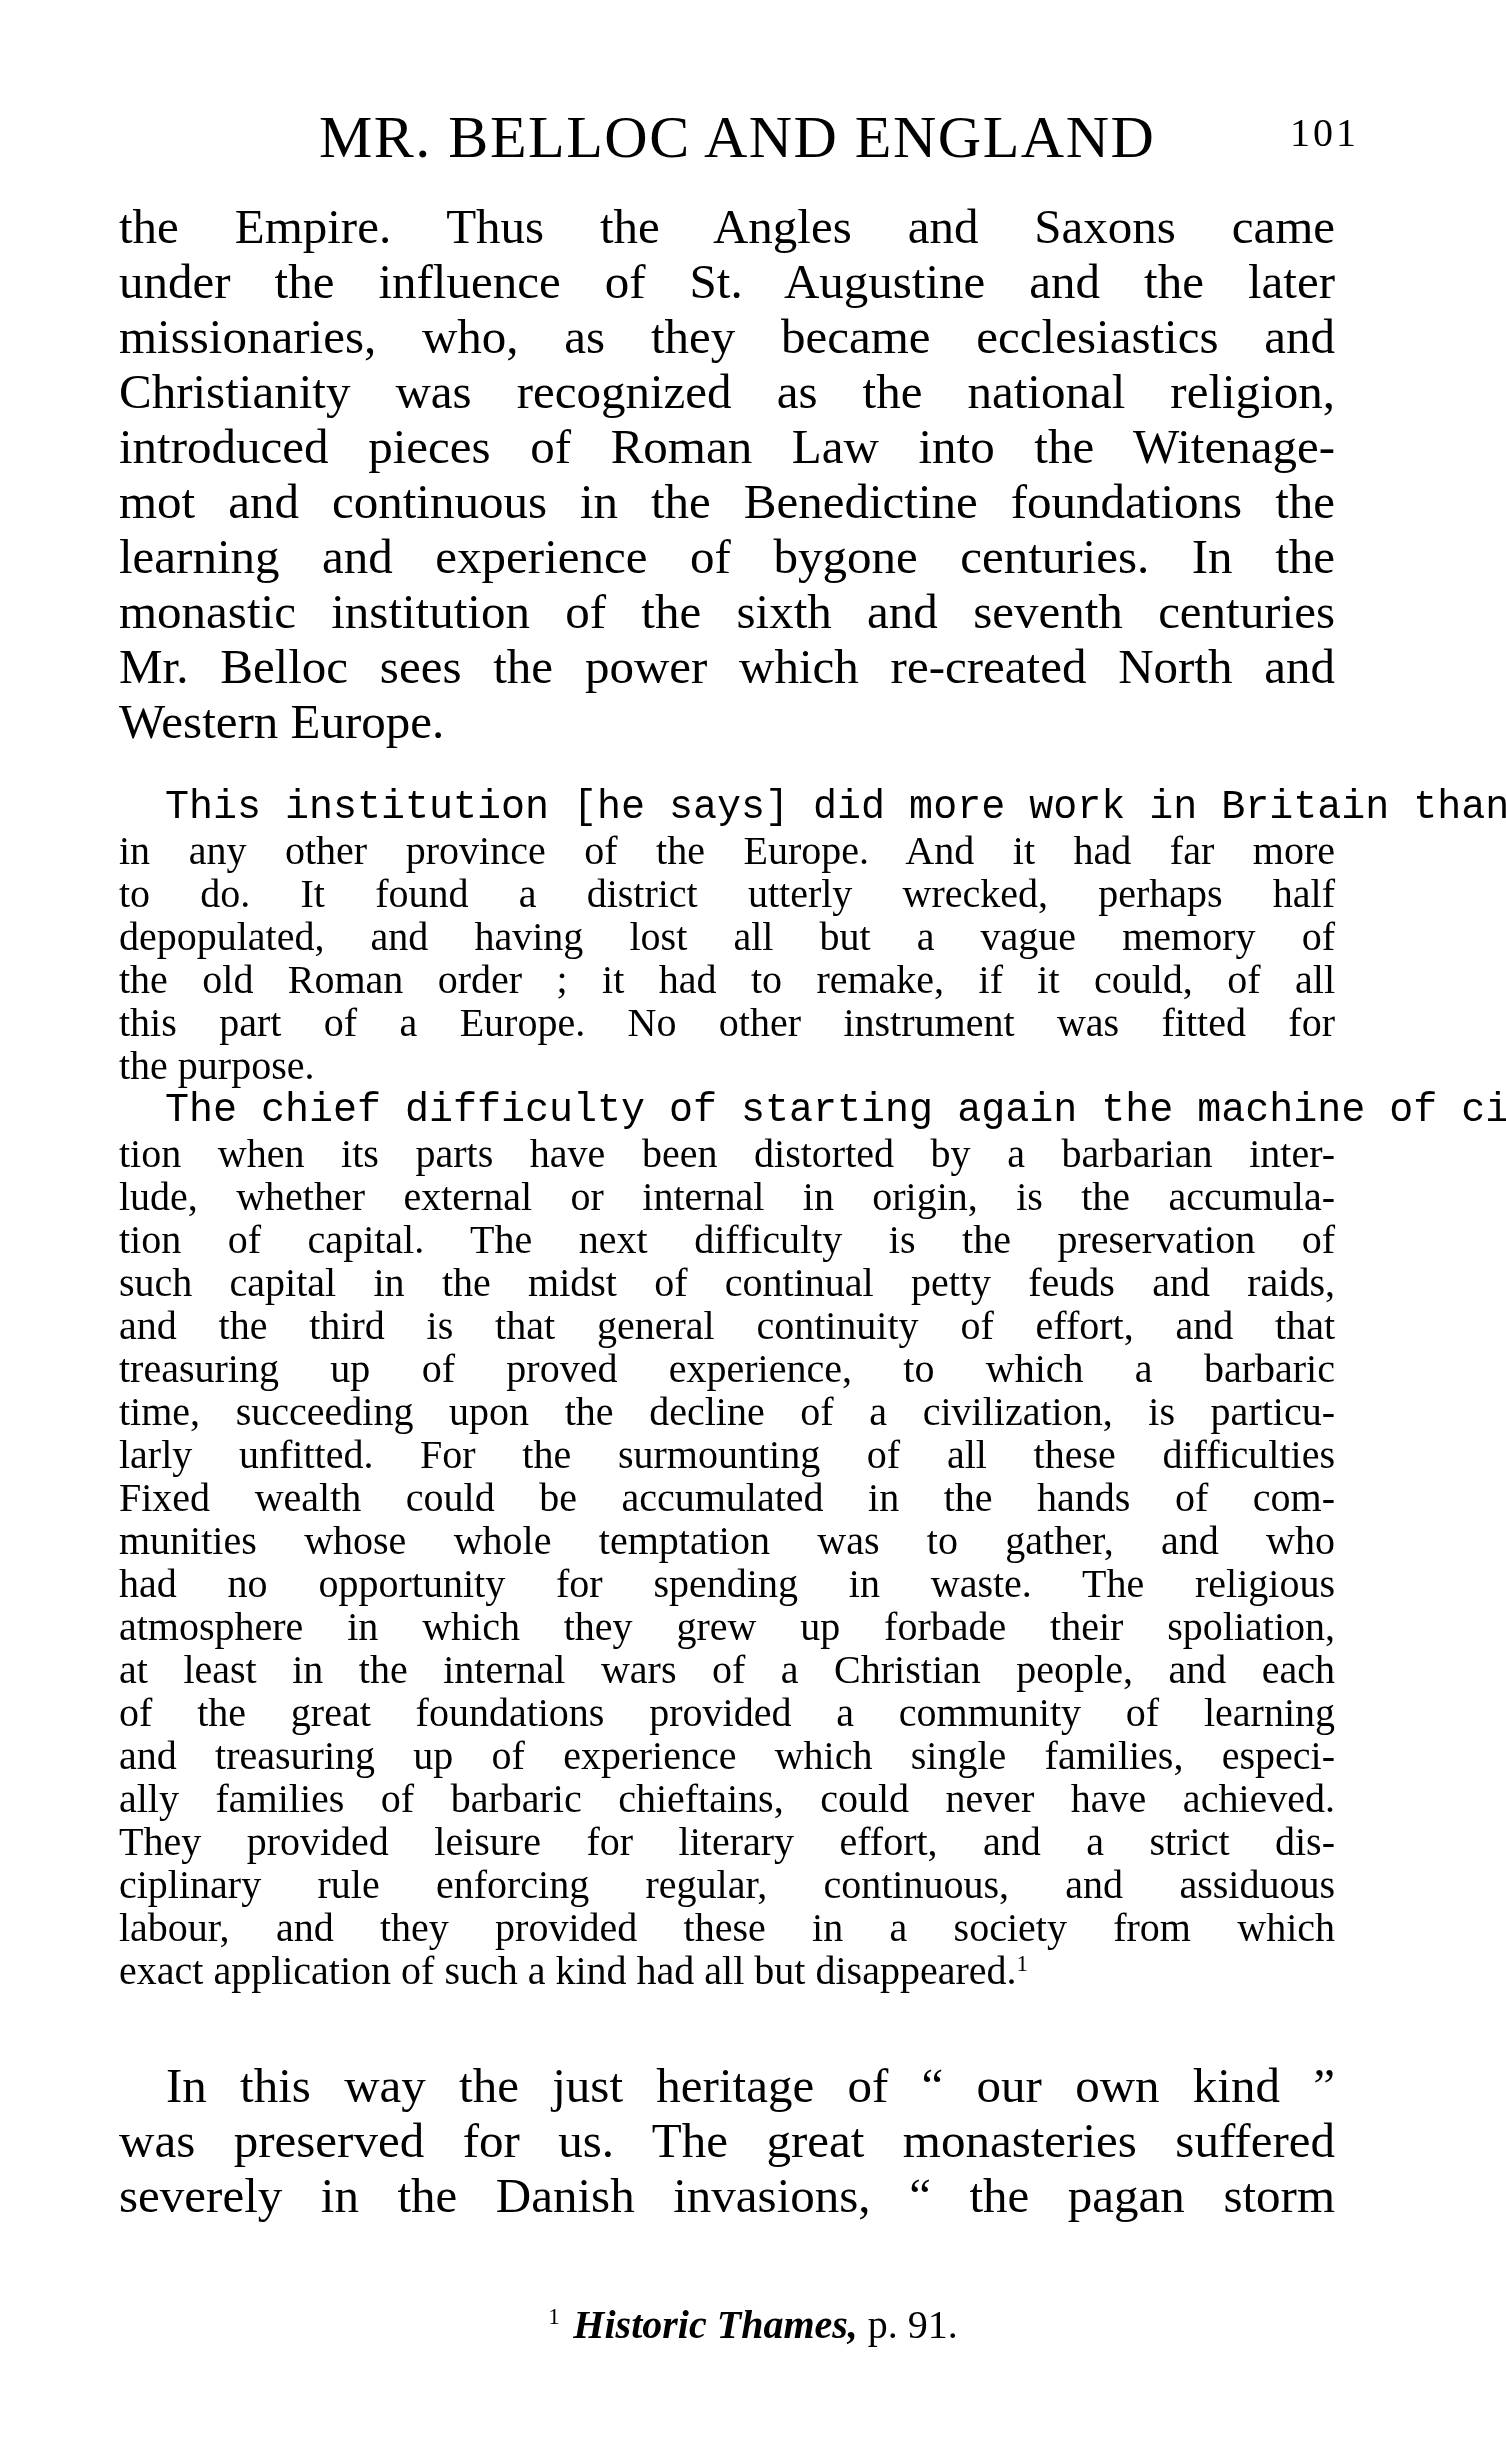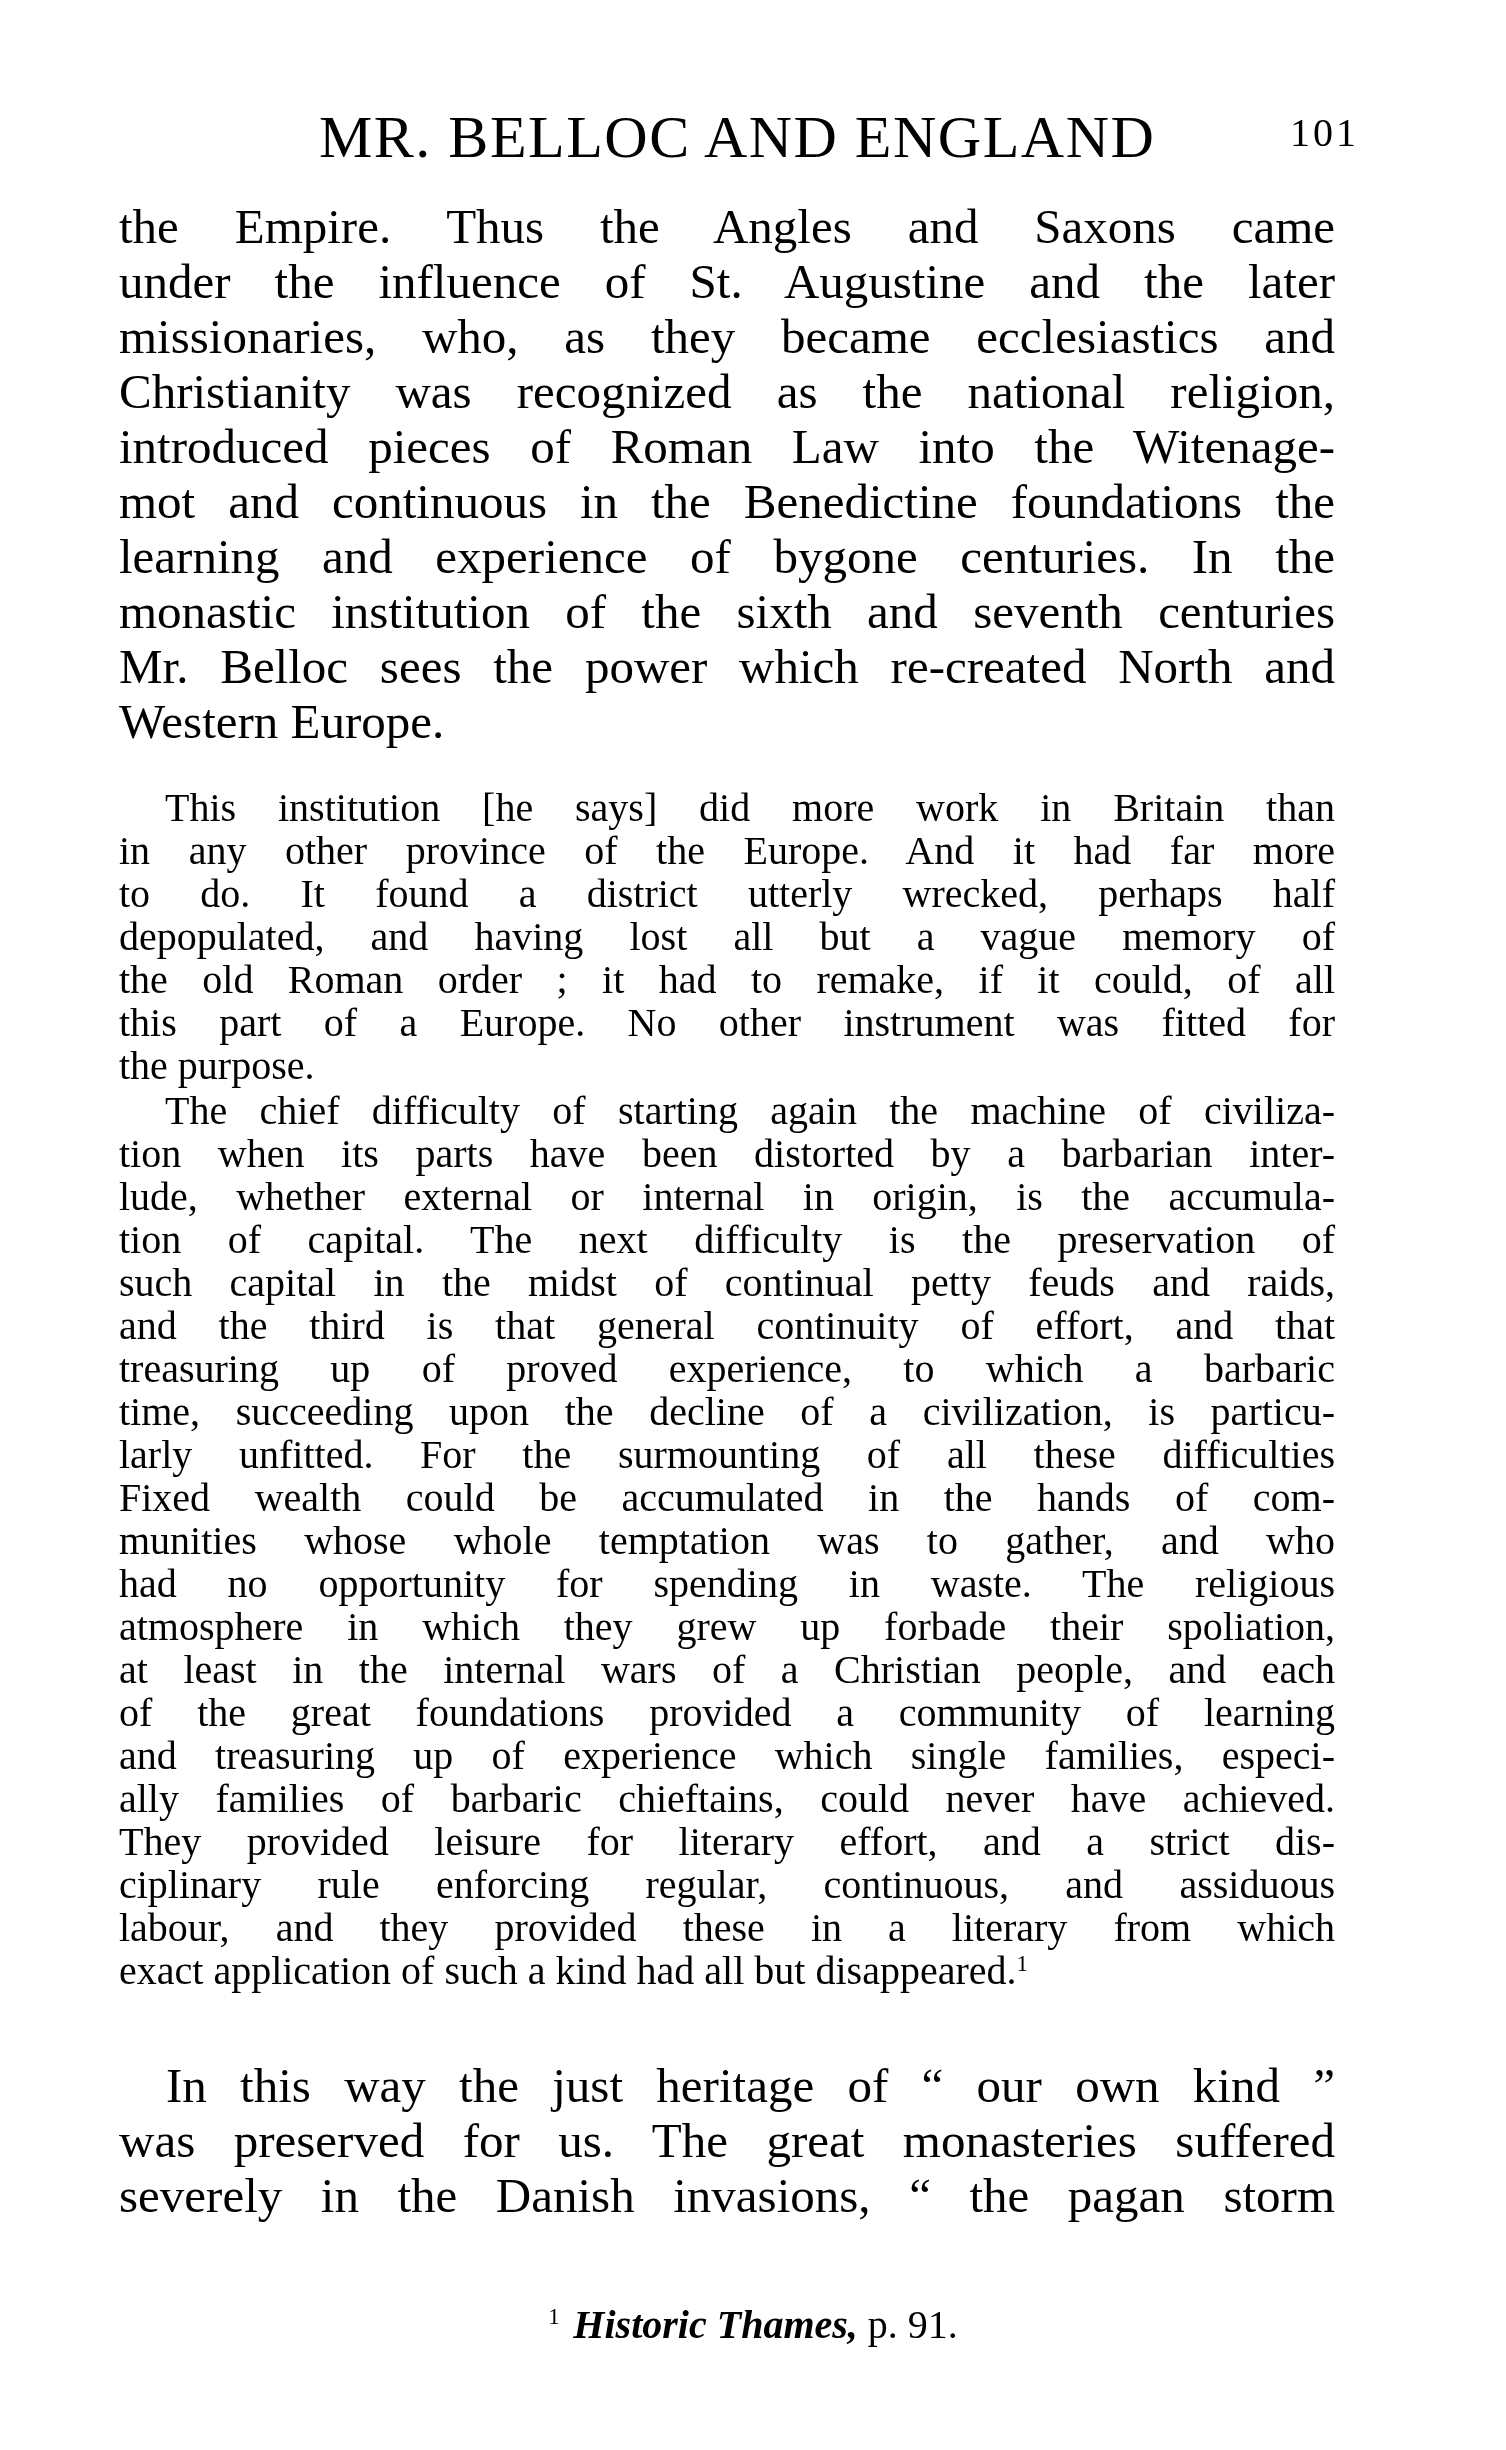--- a/index.html
+++ b/index.html
@@ -69,20 +69,21 @@
       line-height: 55px;
     }
     
     .quote .line {
       font-size: 40px;
       height: 43px;
       line-height: 43px;
     }
     .quote .line.indent {
       padding-left: 46px;
+      font-family: Liberation Mono, monospace;
     }
     .sup {
       font-size: 23px;
       vertical-align: top;
       line-height: 1;
       position: relative;
       top: 3px;
     }
     .footnote {
       position: absolute;
@@ -151,21 +152,21 @@
     <span class="line">Fixed wealth could be accumulated in the hands of com-</span>
     <span class="line">munities whose whole temptation was to gather, and who</span>
     <span class="line">had no opportunity for spending in waste.  The religious</span>
     <span class="line">atmosphere in which they grew up forbade their spoliation,</span>
     <span class="line">at least in the internal wars of a Christian people, and each</span>
     <span class="line">of the great foundations provided a community of learning</span>
     <span class="line">and treasuring up of experience which single families, especi-</span>
     <span class="line">ally families of barbaric chieftains, could never have achieved.</span>
     <span class="line">They provided leisure for literary effort, and a strict dis-</span>
     <span class="line">ciplinary rule enforcing regular, continuous, and assiduous</span>
-    <span class="line">labour, and they provided these in a literary from which</span>
+    <span class="line">labour, and they provided these in a society from which</span>
     <span class="line last"><span>exact application of such a kind had all but disappeared.</span><span class="sup">1</span></span>
   </div>
 
   <div class="block main" style="top: 2058px;">
     <span class="line indent">In this way the just heritage of “ our own kind ”</span>
     <span class="line">was preserved for us.  The great monasteries suffered</span>
     <span class="line">severely in the Danish invasions, “ the pagan storm</span>
   </div>
 
   <div class="footnote">

